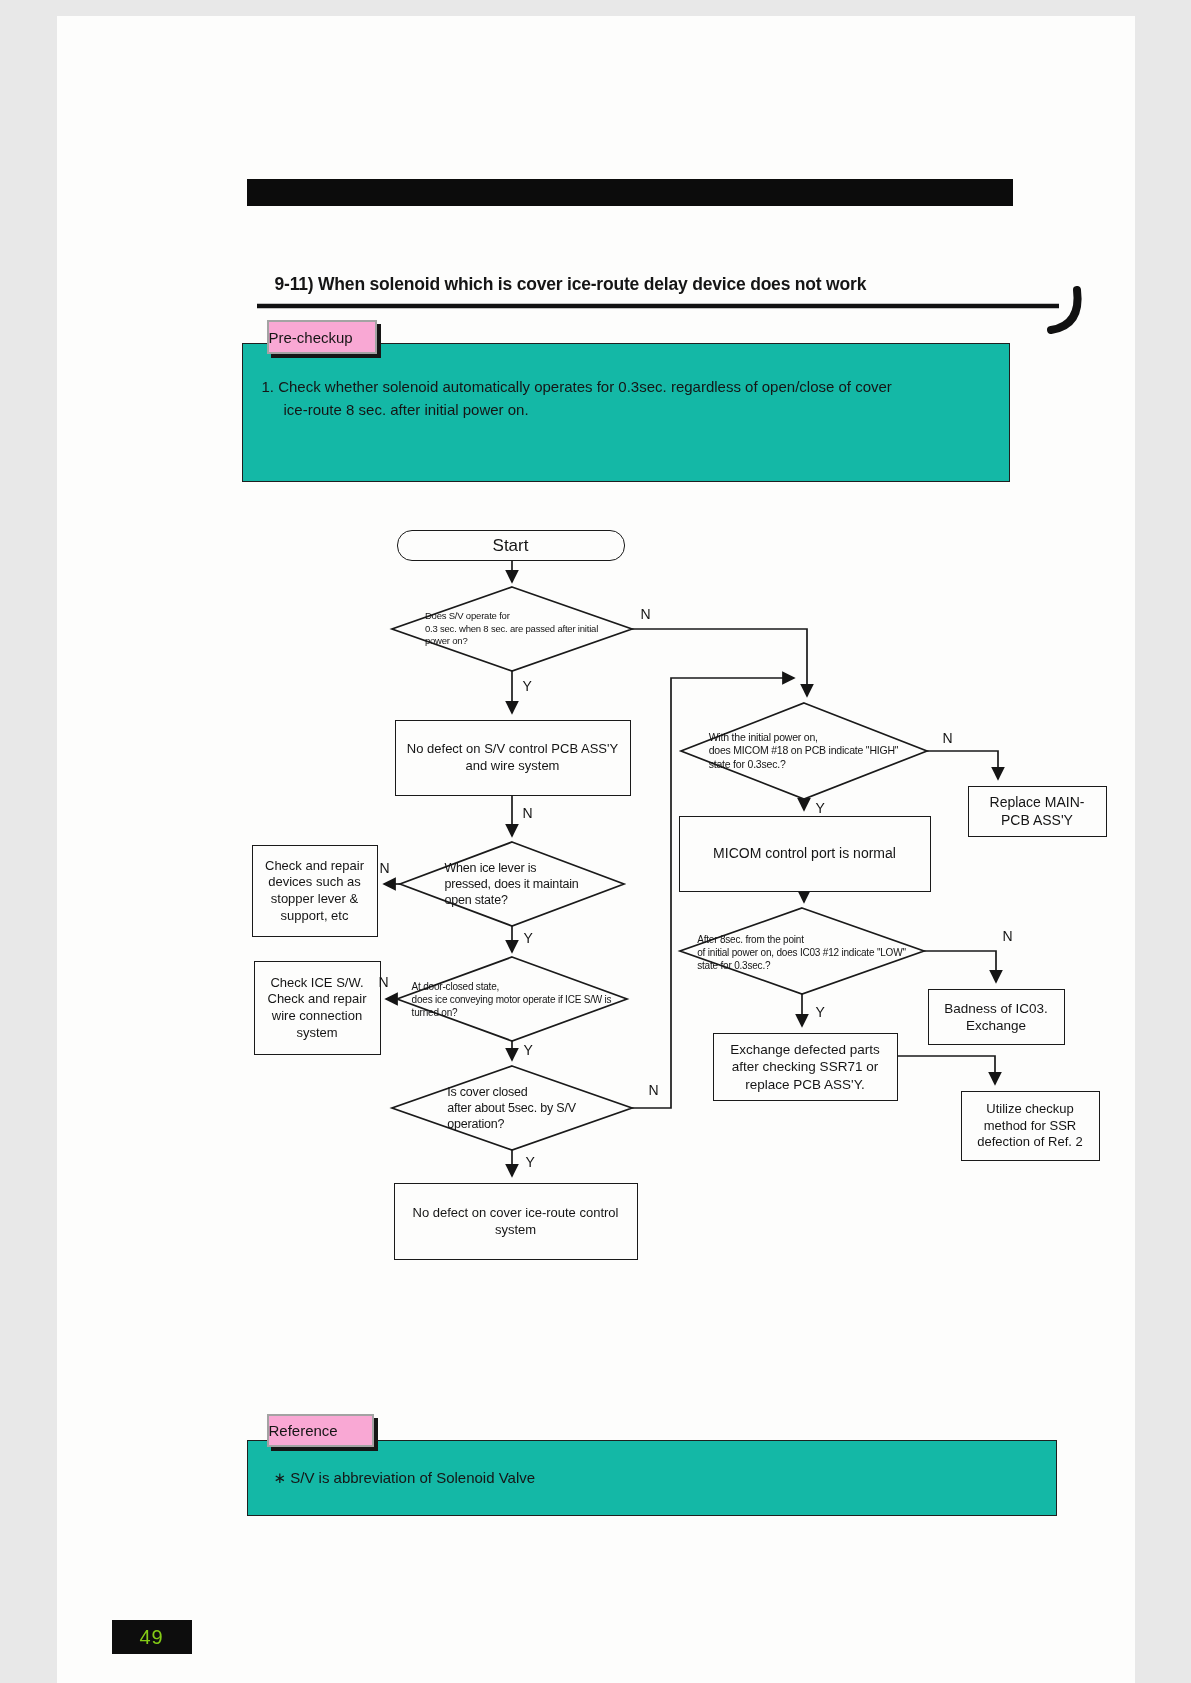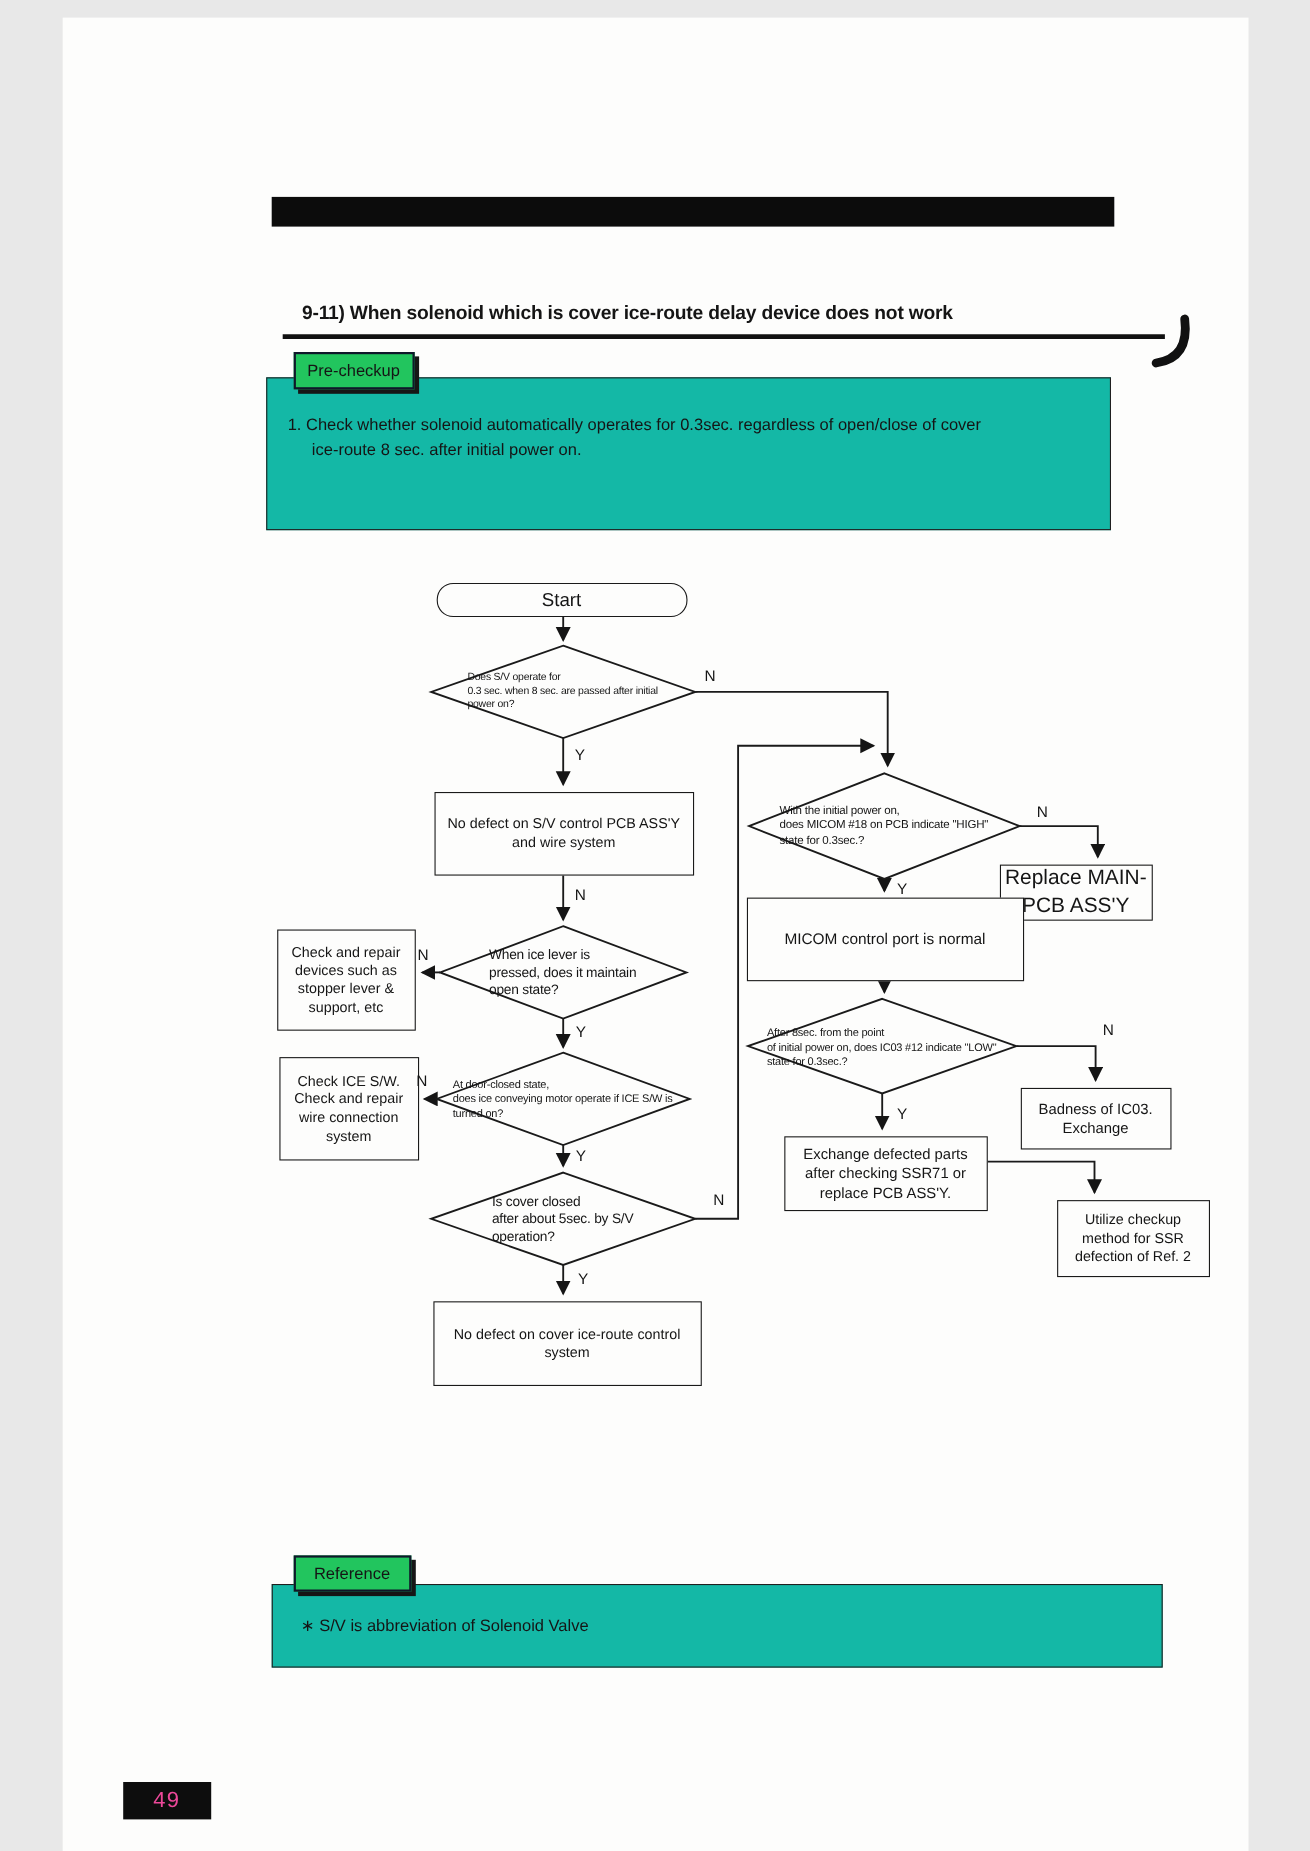--- a/index.html
+++ b/index.html
@@ -8,22 +8,22 @@
     background:#fdfdfc; overflow:hidden;
     font-family:"Liberation Sans","DejaVu Sans",sans-serif;
     color:#151515;
   }
   .abs { position:absolute; }
   .topbar { background:#0c0c0c; }
   .title {
     font-size:17.5px; font-weight:bold; letter-spacing:-0.2px; white-space:nowrap;
   }
   .tab {
-    background:#22c55e; border:2px solid #0f172a; z-index:5;
-    display:flex; align-items:center; justify-content:center;
+    background:#f9a8d4; border:2px solid #a3a3a3; z-index:5;
+    display:flex; align-items:center; 
     font-size:15px; box-shadow:4px 4px 0 #161616;
   }
   .bigbox { border:1.6px solid #1f1f1f; background:#14b8a6; }
   .pc-item {
     font-size:15px; line-height:1.5; white-space:pre-line;
     padding-left:22px; text-indent:-22px; margin-bottom:2px;
   }
   .node {
     position:absolute; border:1.6px solid #1a1a1a; background:#fdfdfc;
     display:flex; align-items:center; justify-content:center;
@@ -31,21 +31,21 @@
   }
   .oval { border-radius:15px; font-size:17px; }
   .dlabel {
     position:absolute; display:flex; align-items:center; justify-content:center;
     text-align:left; white-space:pre-line; line-height:1.3; z-index:3;
     letter-spacing:-0.2px;
   }
   .yn { position:absolute; font-size:14px; z-index:4; }
   .flowsvg { position:absolute; left:0; top:0; z-index:1; }
   .pagenum {
-    background:#0d0d0d; color:#ec4899; font-size:20px;
+    background:#0d0d0d; color:#84cc16; font-size:20px;
     display:flex; align-items:center; justify-content:center; letter-spacing:1px;
   }
   .refnote { font-size:15px; display:flex; align-items:center; padding-left:26px; }
 </style>
 </head>
 <body>
 
 <div class="page">
 
   <div class="abs topbar" style="left:190px; top:163px; width:766px; height:27px;"></div>
@@ -126,21 +126,21 @@
   <div class="node" style="left:195px; top:829px; width:124px; height:90px; font-size:13px;">Check and repair
 devices such as
 stopper lever &amp;
 support, etc</div>
   <div class="node" style="left:197px; top:945px; width:125px; height:92px; font-size:13px;">Check  ICE S/W.
 Check and repair
 wire connection
 system</div>
   <div class="node" style="left:337px; top:1167px; width:242px; height:75px; font-size:13px;">No defect on cover ice-route control
 system</div>
-  <div class="node" style="left:852px; top:770px; width:137px; height:49px; font-size:19px;">Replace  MAIN-
+  <div class="node" style="left:911px; top:770px; width:137px; height:49px; font-size:14px;">Replace  MAIN-
 PCB ASS'Y</div>
   <div class="node" style="left:622px; top:800px; width:250px; height:74px; font-size:14px;">MICOM control port is normal</div>
   <div class="node" style="left:871px; top:973px; width:135px; height:54px; font-size:13.5px;">Badness of IC03.
 Exchange</div>
   <div class="node" style="left:656px; top:1017px; width:183px; height:66px; font-size:13.5px;">Exchange defected parts
 after checking SSR71 or
 replace PCB ASS'Y.</div>
   <div class="node" style="left:904px; top:1075px; width:137px; height:68px; font-size:13px;">Utilize checkup
 method for SSR
 defection of Ref. 2</div>

